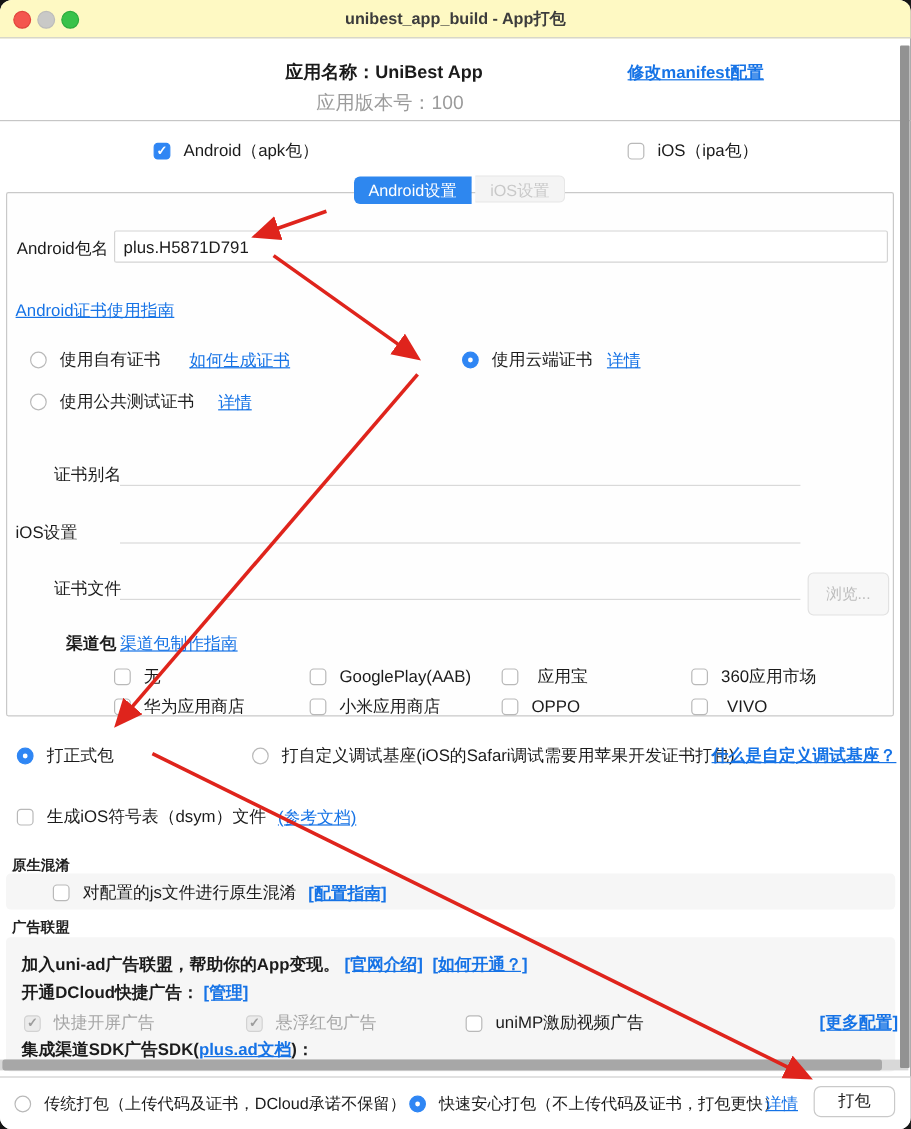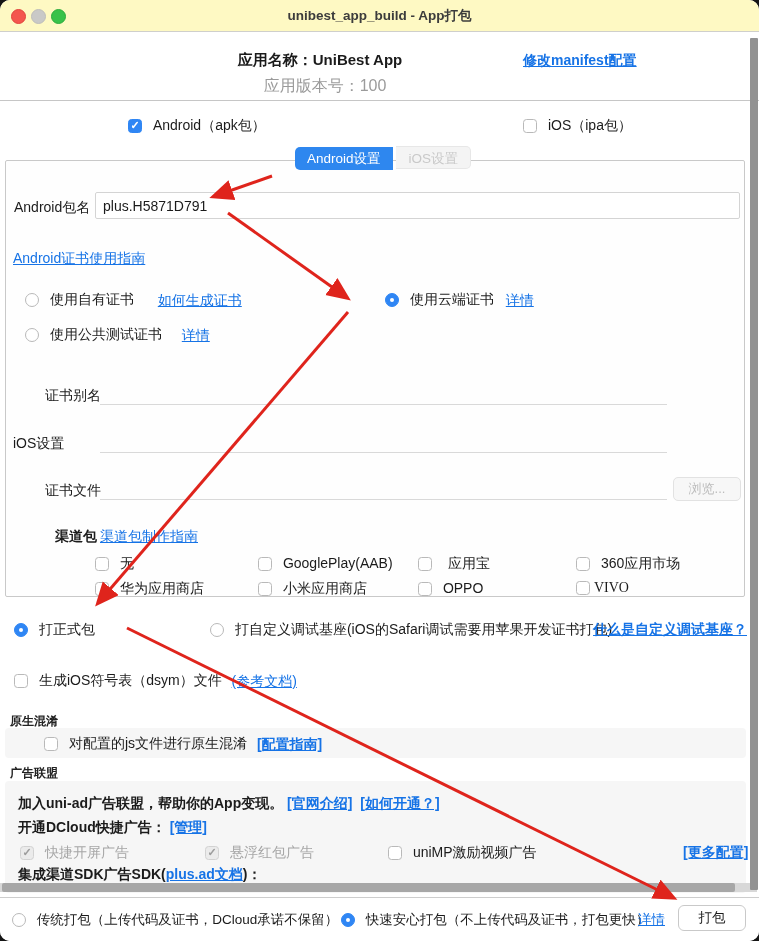--- a/index.html
+++ b/index.html
@@ -39,21 +39,21 @@
   .tab{display:inline-block;height:23px;line-height:23px;padding:0 12px;font-size:13.5px;box-sizing:border-box;text-align:center;}
   .tab.active{background:#2e87ef;color:#fff;border-radius:5px 0 0 5px;}
   .tab.inactive{background:#f4f4f4;color:#c9c9c9;border:1px solid #e7e7e7;border-left:none;border-radius:0 5px 5px 0;}
   
   .panel{position:absolute;left:5px;top:160px;width:740px;height:437px;border:1px solid #c9c9c9;
          border-radius:2px;background:#fefefe;box-sizing:border-box;}
   .pkg-input{position:absolute;left:95px;top:192px;width:645px;height:27px;border:1px solid #d4d4d4;
              border-radius:2px;background:#fff;box-sizing:border-box;font-size:14px;padding:0 7px;
              font-family:"Liberation Sans",sans-serif;color:#1b1b1b;}
   .uline{position:absolute;border-bottom:1px solid #d9d9d9;height:18px;}
-  .browse-btn{position:absolute;left:673px;top:477px;width:68px;height:24px;background:#f7f7f7;
+  .browse-btn{position:absolute;left:673px;top:477px;width:68px;height:36px;background:#f7f7f7;
               border:1px solid #e2e2e2;border-radius:5px;color:#bdbdbd;font-size:13px;
               font-family:"Liberation Sans",sans-serif;}
   .build-btn{position:absolute;left:678px;top:905px;width:68px;height:26px;background:#fff;
              border:1px solid #c9c9c9;border-radius:6px;font-size:13.5px;color:#1b1b1b;
              font-family:"Liberation Sans",sans-serif;cursor:pointer;}
   
   .sec-title{position:absolute;font-size:12px;font-weight:bold;color:#222;}
   .sec-panel{position:absolute;left:5px;width:741px;background:#f6f6f6;border-radius:4px;box-sizing:border-box;}
   
   .vscroll{position:absolute;right:1px;top:38px;width:8px;height:852px;background:#929292;border-radius:1px;}
@@ -157,21 +157,21 @@
   <div class="row" style="left:258px;top:580px;">
     <span class="cb"></span>
     <span class="lbl" style="margin-left:7px;">小米应用商店</span>
   </div>
   <div class="row" style="left:418px;top:580px;">
     <span class="cb"></span>
     <span class="lbl" style="margin-left:7px;">OPPO</span>
   </div>
   <div class="row" style="left:576px;top:580px;">
     <span class="cb"></span>
-    <span class="lbl" style="margin-left:0;font-family:Liberation Serif, serif;">VIVO</span>
+    <span class="lbl" style="margin-left:12px;">VIVO</span>
   </div>
 
   <div class="row" style="left:14px;top:621px;">
     <span class="radio sel"></span>
     <span class="lbl" style="margin-left:7px;">打正式包</span>
   </div>
   <div class="row" style="left:210px;top:621px;">
     <span class="radio"></span>
     <span class="lbl" style="margin-left:7px;">打自定义调试基座(iOS的Safari调试需要用苹果开发证书打包)</span>
   </div>

